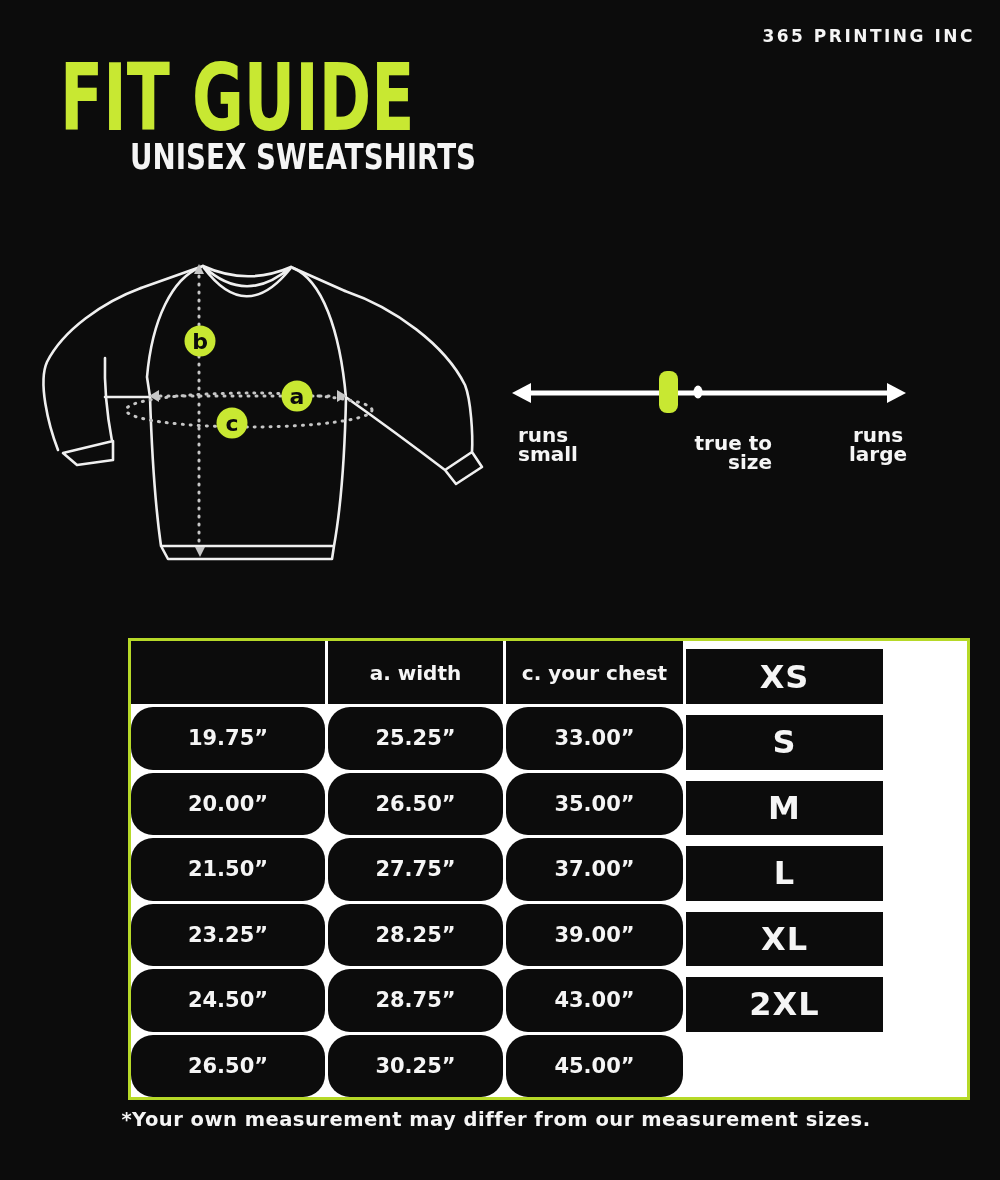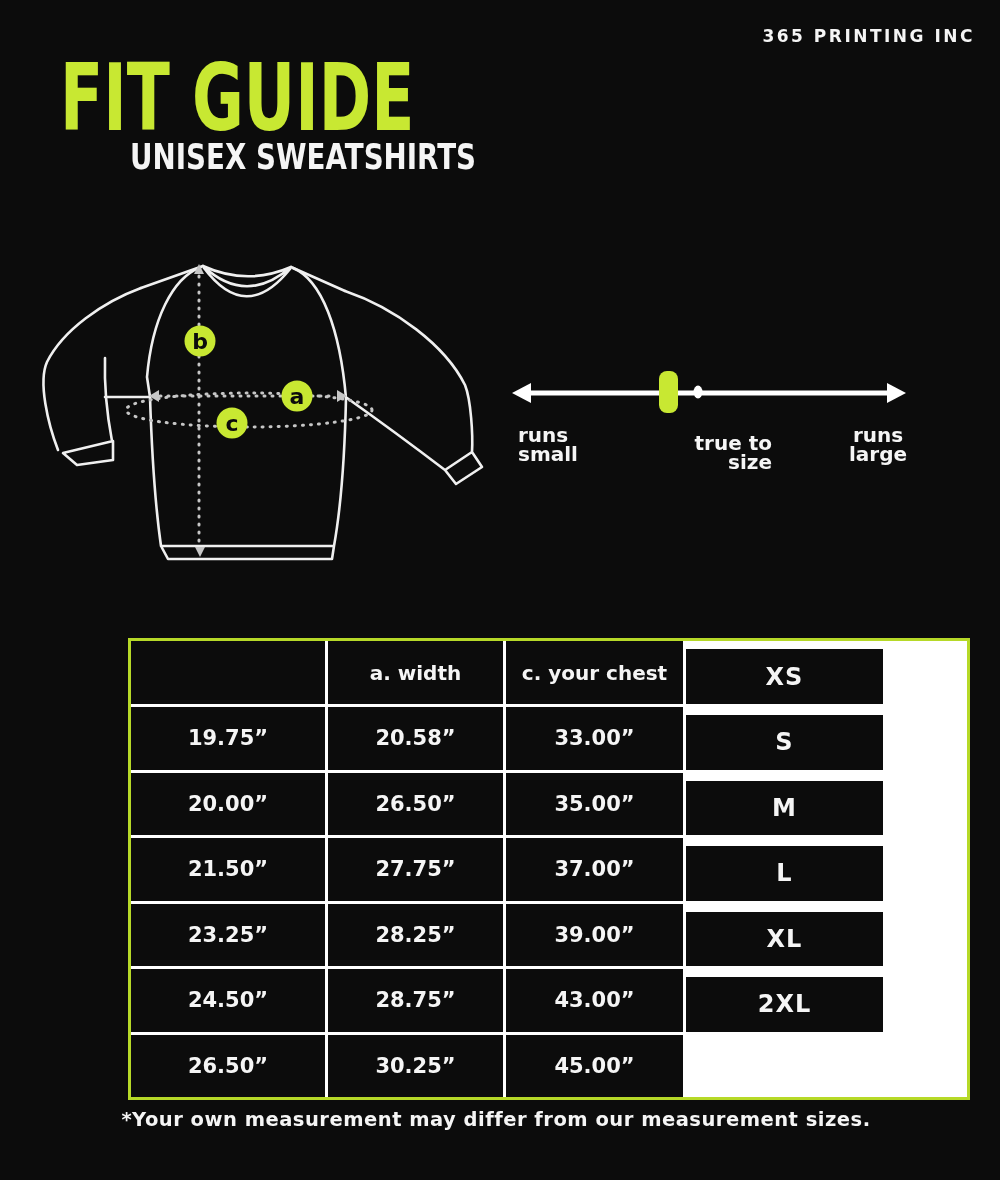--- a/index.html
+++ b/index.html
@@ -58,22 +58,22 @@
     position:absolute;left:128px;top:638px;width:842px;height:462px;
     background:#ffffff;border:3px solid var(--accent2);
     display:grid;grid-template-columns:194px 175px 177px 197px;
     grid-template-rows:63px repeat(6,62.5px);gap:3px;
   }
   .cell{
     background:var(--bg);display:flex;align-items:center;justify-content:center;
     font-weight:bold;color:var(--white);
   }
   .cell.th{font-size:20px;}
-  .cell.size{font-size:24px;letter-spacing:1px;margin-top:8px;}
-  .cell.val{font-size:21px;}
+  .cell.size{font-size:32px;letter-spacing:1px;margin-top:8px;}
+  .cell.val{font-size:21px;border-radius:22px;}
   
   .footnote{
     position:absolute;left:0;top:1108px;width:992px;text-align:center;
     font-size:19.5px;font-weight:bold;color:var(--white);letter-spacing:0.5px;
   }
 </style>
 </head>
 <body>
 
 <div class="canvas">
@@ -129,21 +129,21 @@
   <div class="scale-label center"><span>true to</span><br><span>size</span></div>
   <div class="scale-label right"><span>runs</span><br><span>large</span></div>
 
   <div class="size-table">
     <div class="cell th"></div>
     <div class="cell th">a. width</div>
     <div class="cell th">c. your chest</div>
 
     <div class="cell size">XS</div>
     <div class="cell val">19.75”</div>
-    <div class="cell val">20.58”</div>
+    <div class="cell val">25.25”</div>
     <div class="cell val">33.00”</div>
 
     <div class="cell size">S</div>
     <div class="cell val">20.00”</div>
     <div class="cell val">26.50”</div>
     <div class="cell val">35.00”</div>
 
     <div class="cell size">M</div>
     <div class="cell val">21.50”</div>
     <div class="cell val">27.75”</div>

